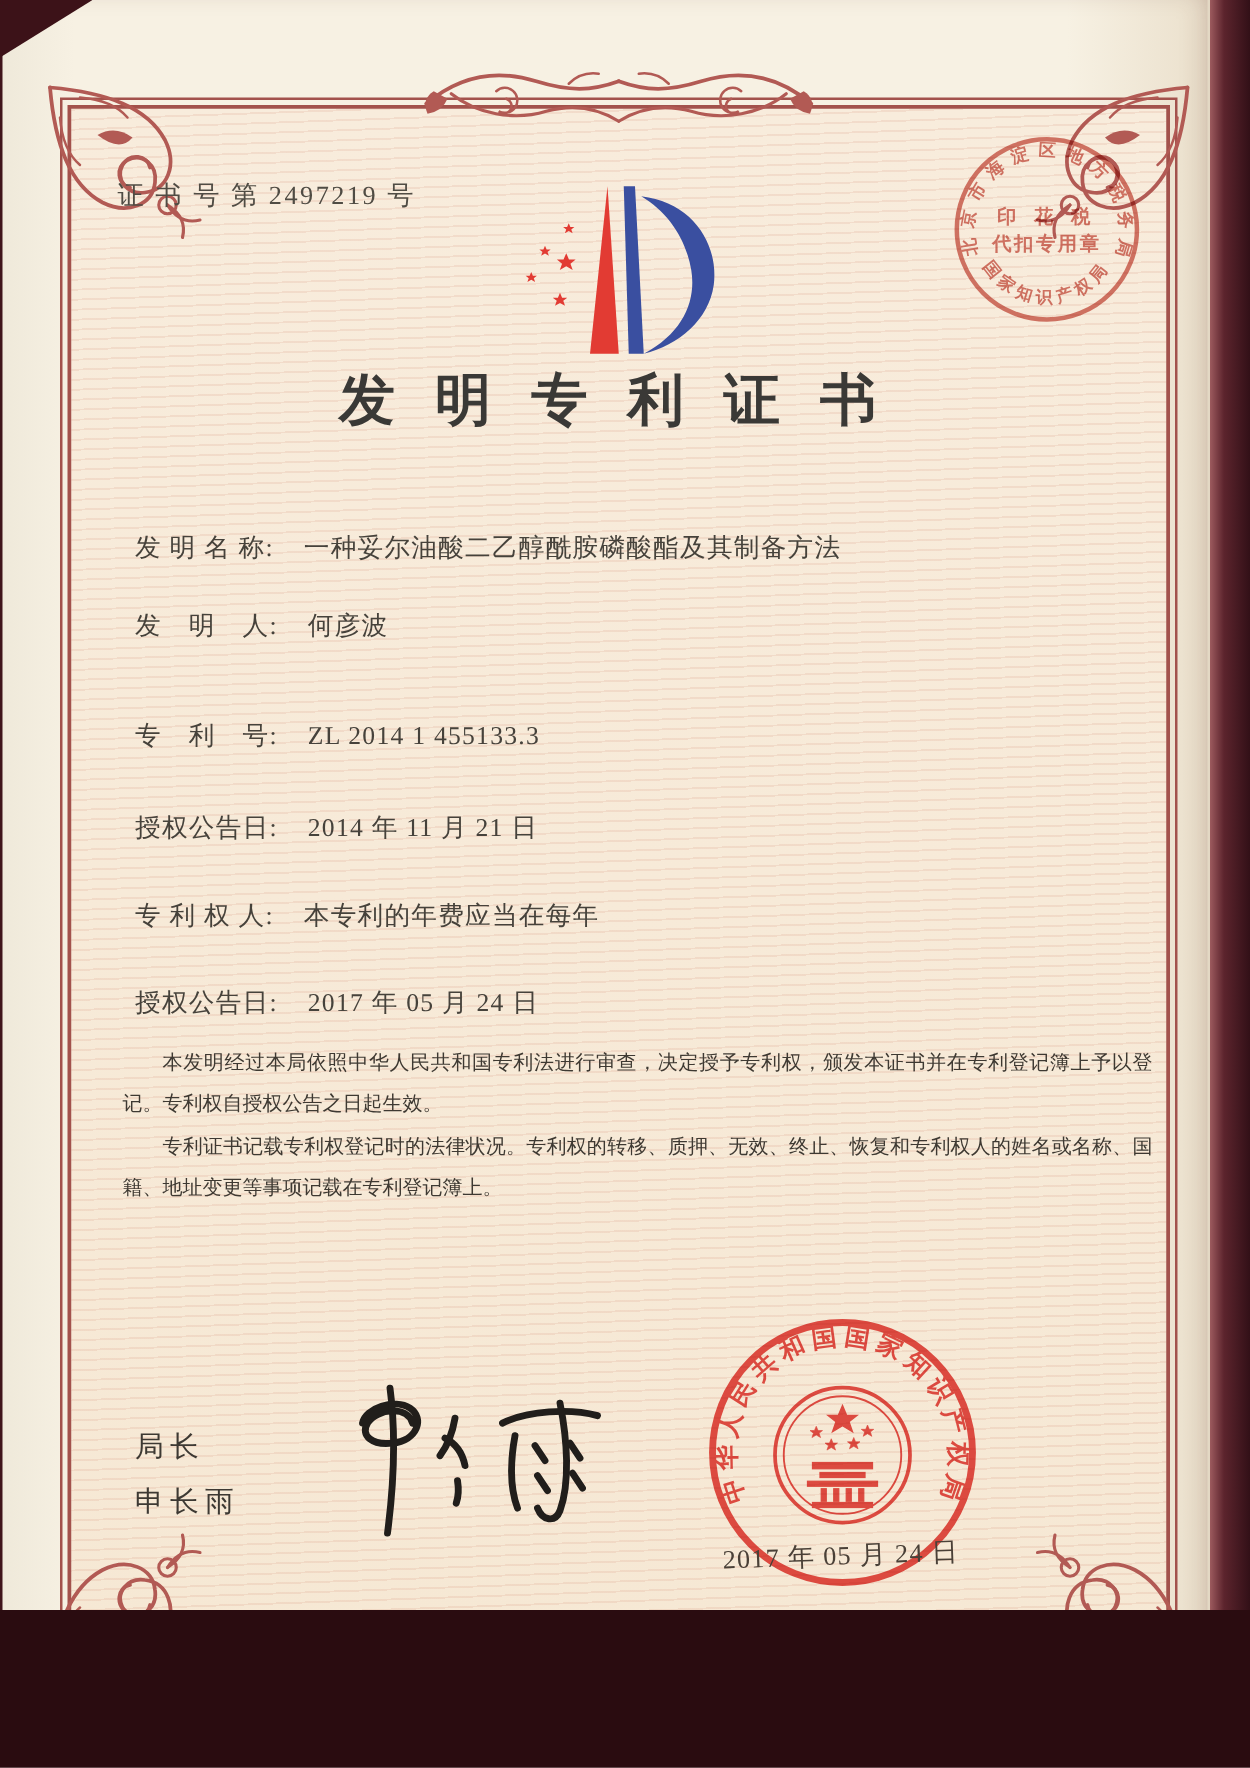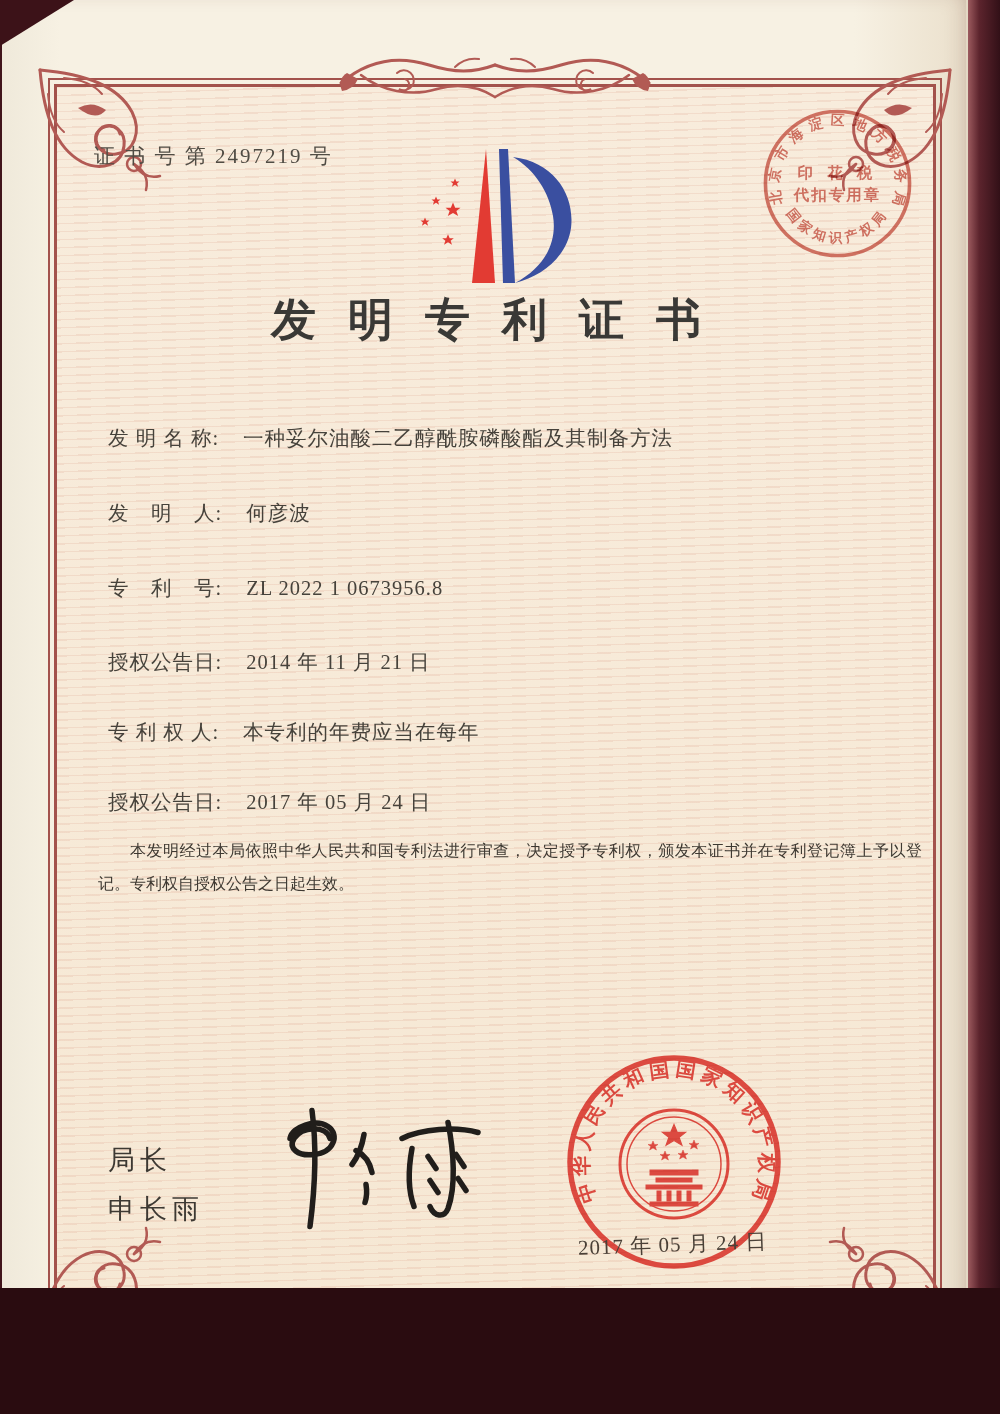--- a/index.html
+++ b/index.html
@@ -38,21 +38,21 @@
   .logo{position:absolute;left:393px;top:144px;}
   .title{position:absolute;left:0;top:290px;width:968px;text-align:center;
          font-size:45px;font-weight:700;letter-spacing:32px;padding-left:32px;
          box-sizing:border-box;color:#3a3936;}
   .fields{position:absolute;left:0;top:0;}
   .field-row{position:absolute;left:106px;font-size:20.5px;color:#46423b;letter-spacing:1px;white-space:nowrap;}
   .field-value{margin-left:24px;}
   .body-text{position:absolute;left:96px;top:834px;width:824px;font-size:16px;
          line-height:33.4px;color:#3e3932;text-align:justify;}
   .body-text p{margin:0;text-indent:2em;}
-  .director{position:absolute;left:106px;top:1142px;font-size:27px;color:#3d3933;letter-spacing:5px;}
+  .director{position:absolute;left:106px;top:1142px;font-size:23px;color:#3d3933;letter-spacing:5px;}
   .director div{margin-bottom:13px;}
   .signature{position:absolute;left:250px;top:1102px;}
   .seal{position:absolute;left:552px;top:1044px;mix-blend-mode:multiply;opacity:.92;}
   .seal-date{position:absolute;left:576px;top:1230px;width:220px;font-size:21px;
          color:#4a4037;letter-spacing:1px;transform:rotate(-2deg);z-index:5;white-space:nowrap;}
   .tax-stamp{position:absolute;left:748px;top:96px;opacity:.85;mix-blend-mode:multiply;}
   .page-footer{position:absolute;left:46px;top:1288px;width:890px;text-align:center;
          font-size:17px;letter-spacing:3px;color:#555047;}
   .watermark{position:absolute;right:22px;top:9px;display:flex;align-items:center;gap:9px;
          font-family:"Liberation Sans","DejaVu Sans",sans-serif;
@@ -143,39 +143,40 @@
         <textPath href="#taxBot">国家知识产权局</textPath>
       </text>
       <text x="85" y="80" text-anchor="middle" font-size="15" fill="#cd6257" letter-spacing="5" font-weight="bold">印 花 税</text>
       <text x="85" y="101" text-anchor="middle" font-size="15" fill="#cd6257" letter-spacing="2" font-weight="bold">代扣专用章</text>
     </svg>
 
     <div class="fields">
       <div class="field-row" style="top:424px">
         <span class="field-label">发 明 名 称:</span><span class="field-value">一种妥尔油酸二乙醇酰胺磷酸酯及其制备方法</span>
       </div>
-      <div class="field-row" style="top:499px">
+      <div class="field-row" style="top:486px">
         <span class="field-label">发　明　人:</span><span class="field-value">何彦波</span>
       </div>
       <div class="field-row" style="top:574px">
-        <span class="field-label">专　利　号:</span><span class="field-value">ZL 2022 1 0673956.8</span>
+        <span class="field-label">专　利　号:</span><span class="field-value">ZL 2014 1 455133.3</span>
       </div>
       <div class="field-row" style="top:648px">
         <span class="field-label">授权公告日:</span><span class="field-value">2014 年 11 月 21 日</span>
       </div>
       <div class="field-row" style="top:718px">
         <span class="field-label">专 利 权 人:</span><span class="field-value">本专利的年费应当在每年</span>
       </div>
       <div class="field-row" style="top:788px">
         <span class="field-label">授权公告日:</span><span class="field-value">2017 年 05 月 24 日</span>
       </div>
     </div>
 
     <div class="body-text">
       <p>本发明经过本局依照中华人民共和国专利法进行审查，决定授予专利权，颁发本证书并在专利登记簿上予以登记。专利权自授权公告之日起生效。</p>
+      <p>专利证书记载专利权登记时的法律状况。专利权的转移、质押、无效、终止、恢复和专利权人的姓名或名称、国籍、地址变更等事项记载在专利登记簿上。</p>
     </div>
 
     <div class="director">
       <div>局长</div>
       <div>申长雨</div>
     </div>
 
     <svg class="signature" width="240" height="135" viewBox="0 0 240 130">
       <g fill="none" stroke="#211e1b" stroke-width="5.5" stroke-linecap="round">
         <path d="M38,34 C40,22 64,14 76,22 C88,30 82,48 62,50 C46,52 36,44 42,34 C50,22 74,20 78,34"></path>

